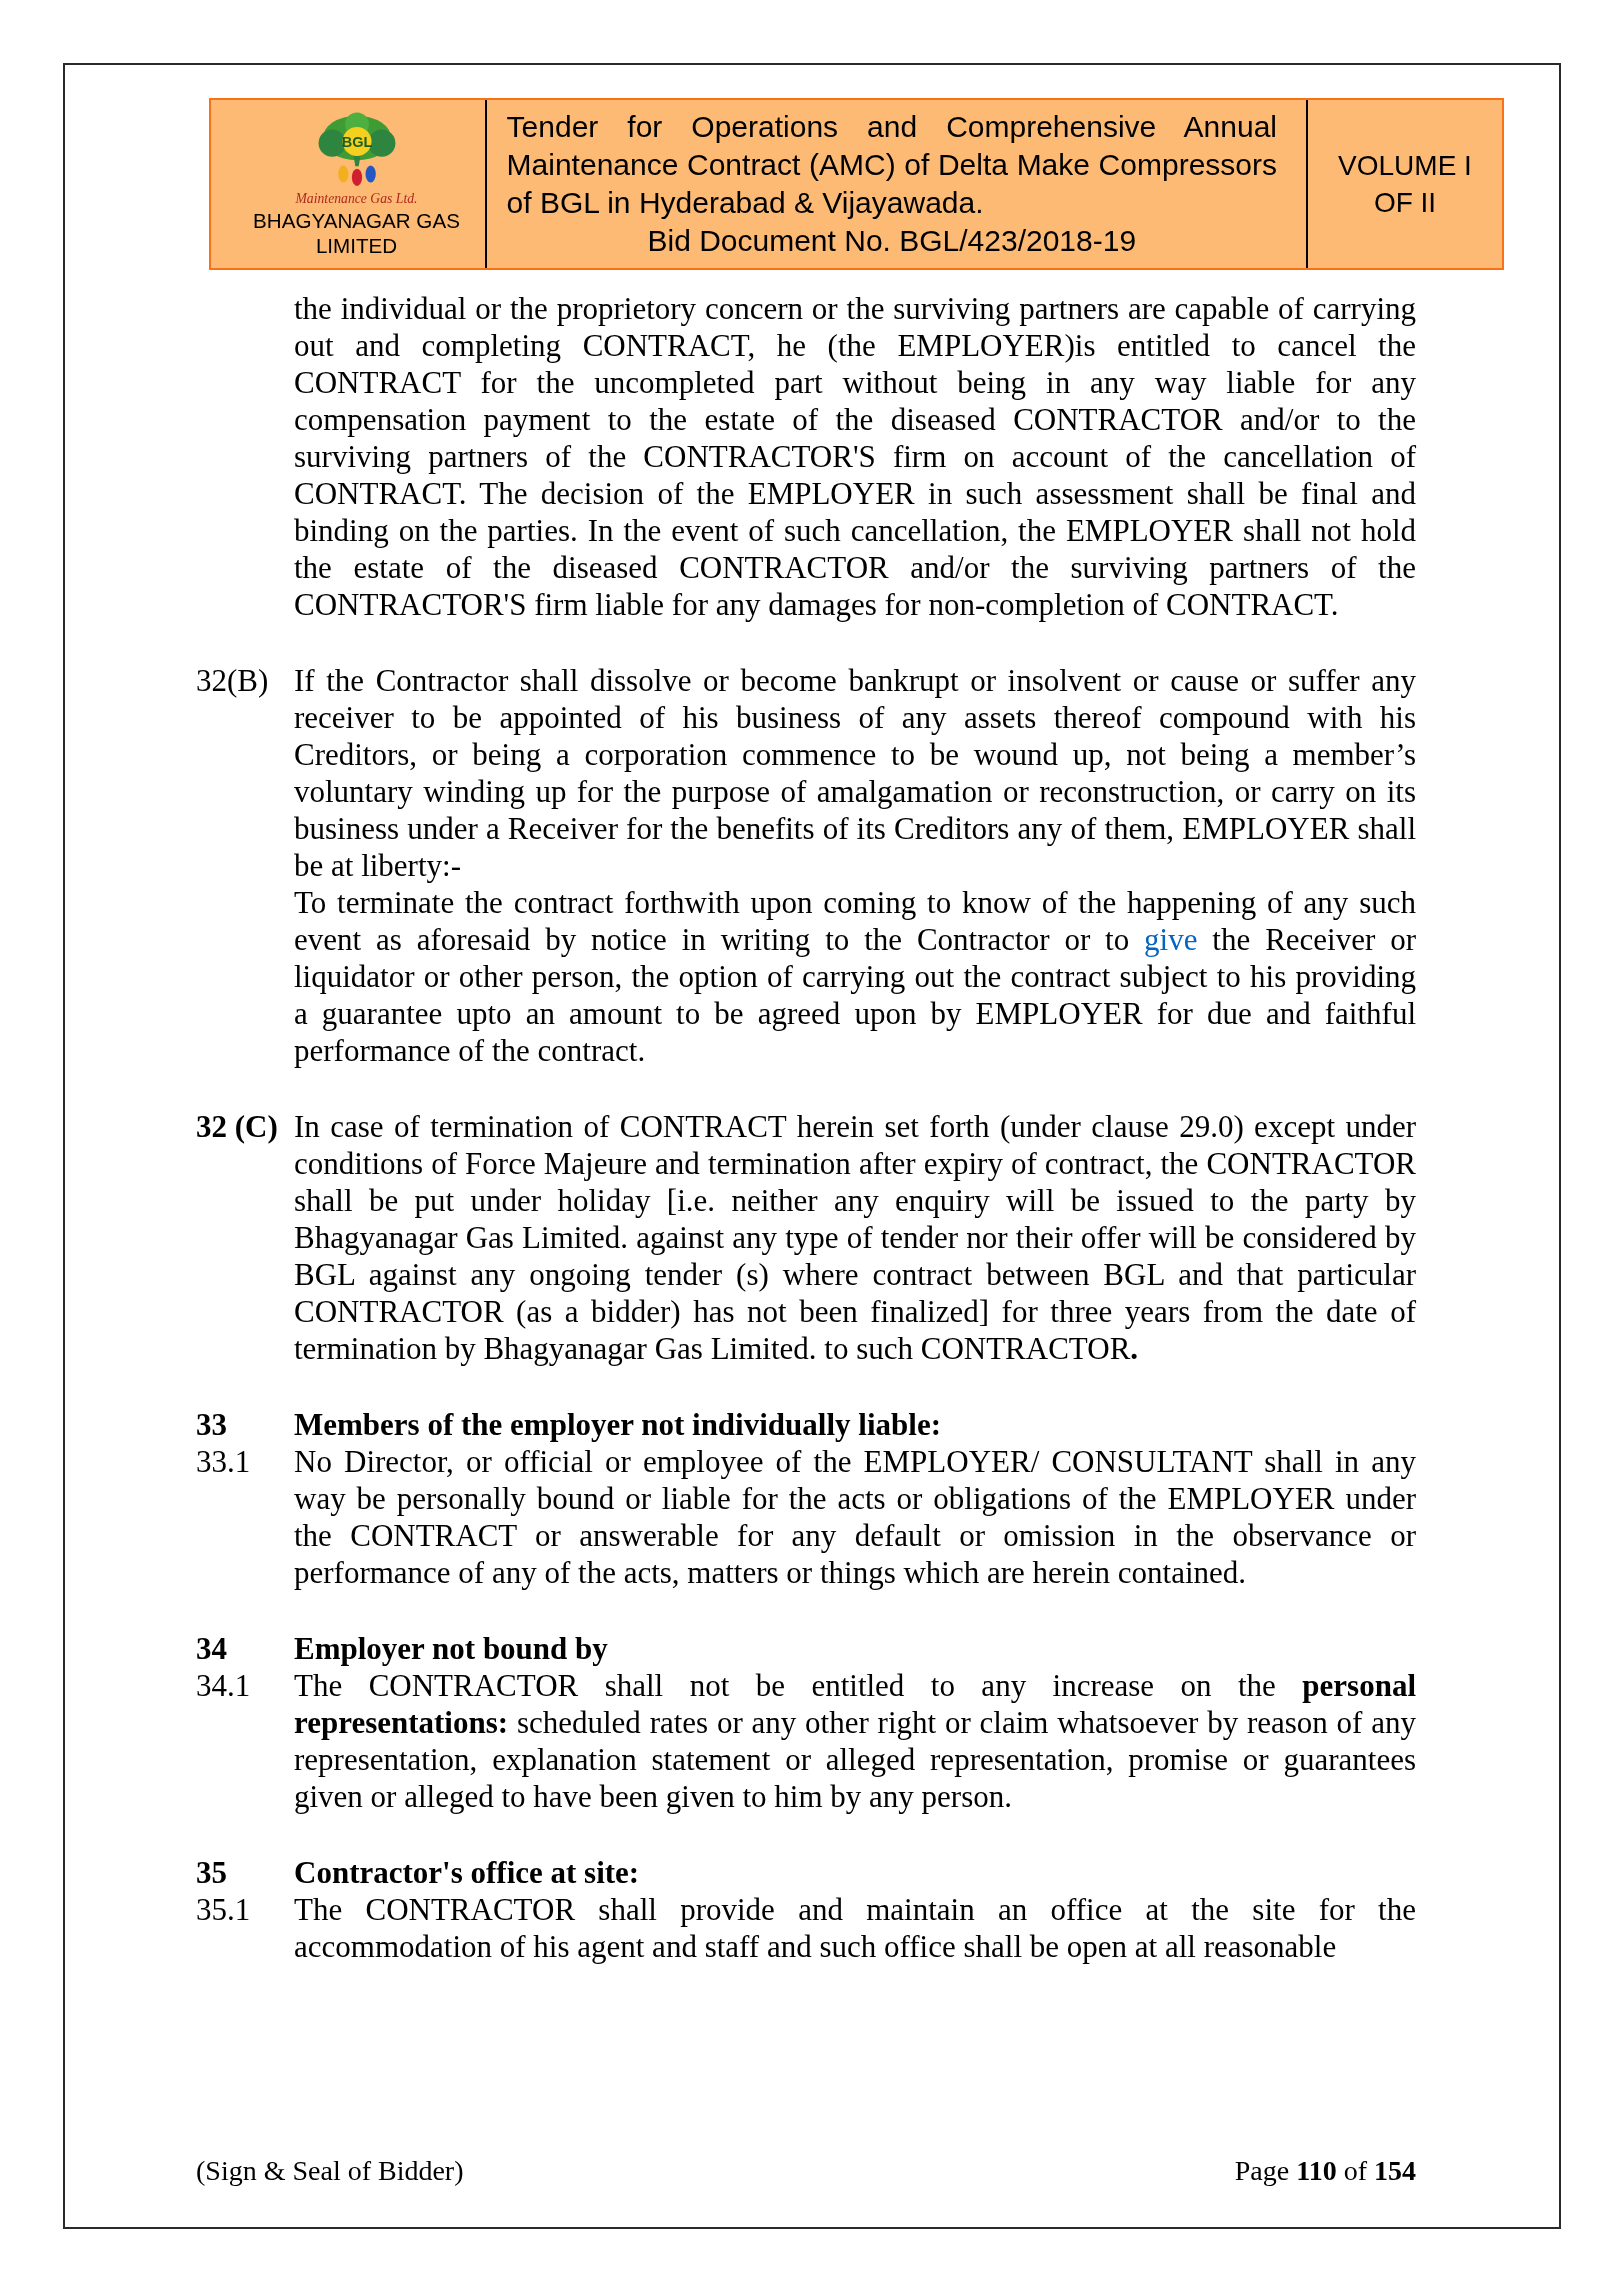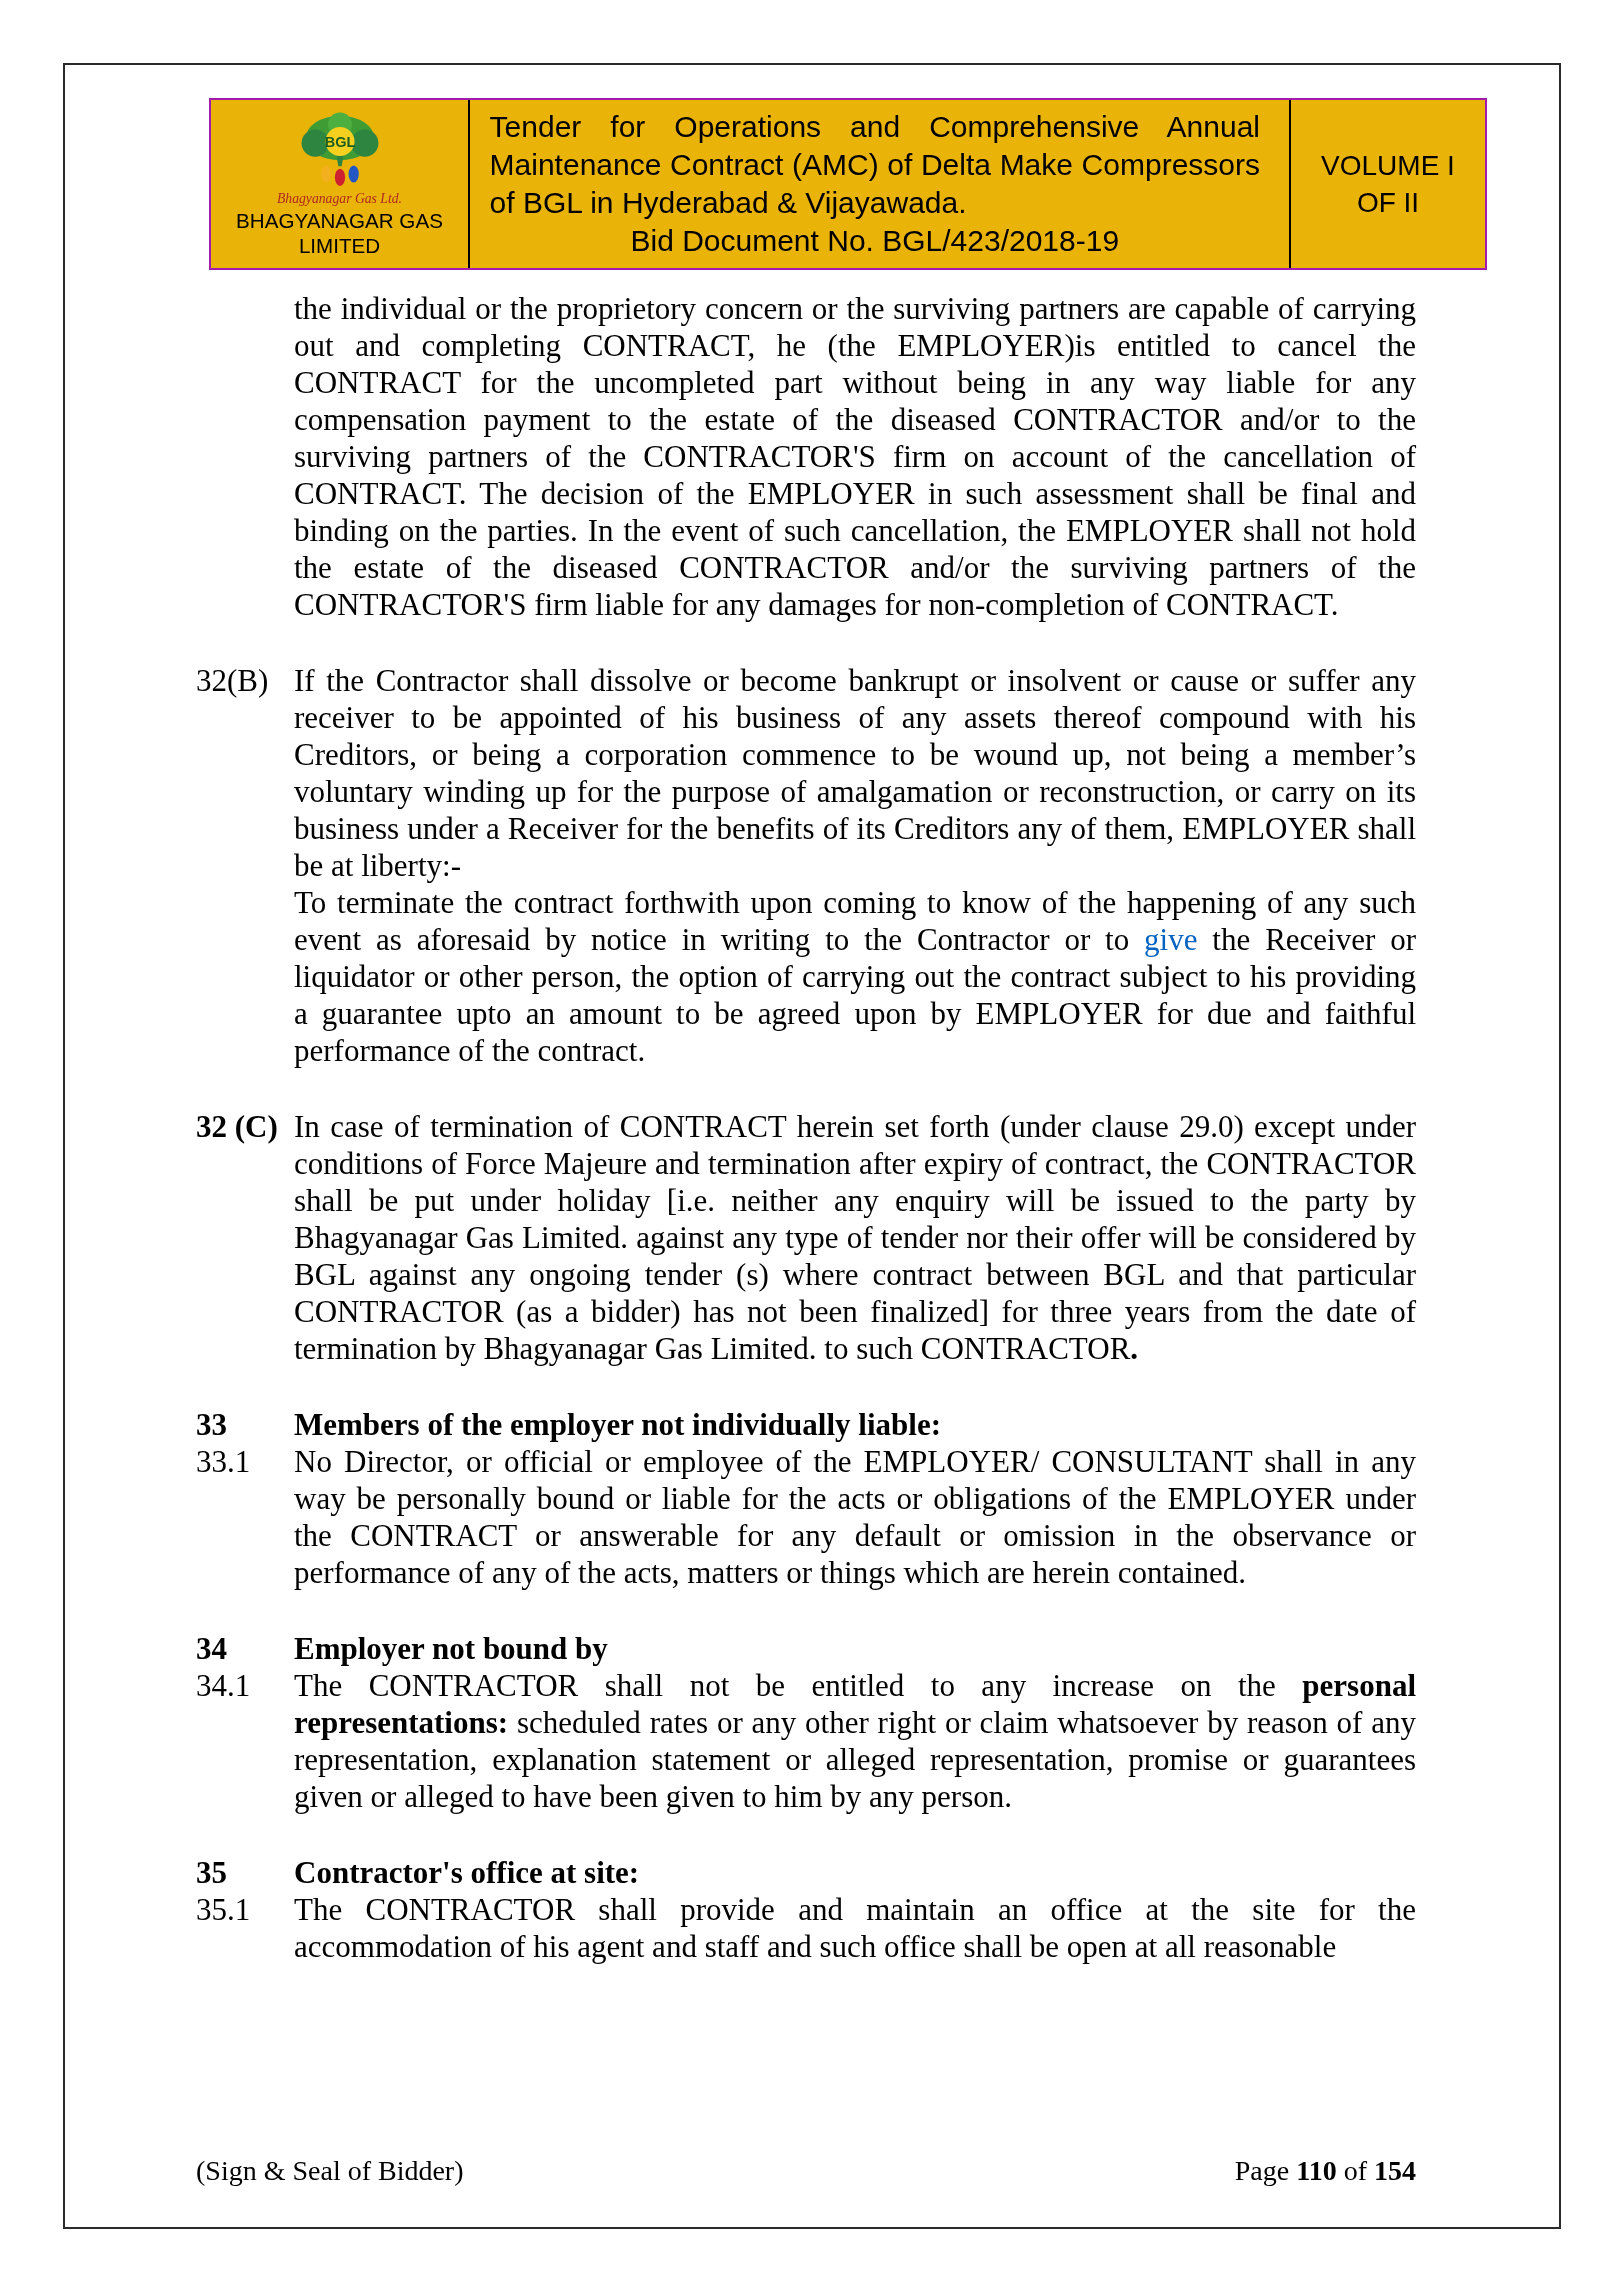--- a/index.html
+++ b/index.html
@@ -18,22 +18,23 @@
     width: 1494px; height: 2162px;
     border: 2px solid #2a2a2a;
   }
   
   .header {
     position: absolute;
     left: 209px; top: 98px;
     width: 1274px;
     display: grid;
     grid-template-columns: 257px 1fr 196px;
-    border: 2px solid #a21caf;
-    background: #eab308;
+    border: 2px solid #f97316;
+    background: #fdba74;
+    padding-left: 17px;
   }
   .cell { border-left: 2px solid #000; padding: 7.8px 9.8px; }
   .cell:first-child { border-left: none; }
   .logo-cell {
     display: flex; flex-direction: column;
     align-items: center; justify-content: center;
     padding: 5.9px 5.9px;
   }
   .logo-caption {
     font-size: 13.7px; line-height: 16.7px;
@@ -96,21 +97,21 @@
         <circle cx="34" cy="40" r="16" fill="#2e8540"></circle>
         <circle cx="92" cy="40" r="16" fill="#2e8540"></circle>
         <circle cx="63" cy="18" r="14" fill="#4caf3f"></circle>
         <circle cx="63" cy="38" r="17" fill="#f5d01f"></circle>
         <text x="63" y="45" text-anchor="middle" font-family="Liberation Sans, sans-serif" font-size="17" font-weight="bold" fill="#1b5e20">BGL</text>
         <path d="M59 55 L67 55 L65 67 L61 67 Z" fill="#2e8540"></path>
         <ellipse cx="47" cy="76" rx="6" ry="10" fill="#f2b01e"></ellipse>
         <ellipse cx="63" cy="80" rx="6" ry="10" fill="#cf2030"></ellipse>
         <ellipse cx="79" cy="76" rx="6" ry="10" fill="#2257c4"></ellipse>
       </svg>
-      <div class="logo-caption">Bhagyanagar Gas Ltd.</div>
+      <div class="logo-caption">Maintenance Gas Ltd.</div>
       <div class="org-name">BHAGYANAGAR GAS LIMITED</div>
     </div>
     <div class="cell title-cell">
       <div class="tender-title">Tender for Operations and Comprehensive Annual Maintenance Contract (AMC) of Delta Make Compressors of BGL in Hyderabad &amp; Vijayawada.</div>
       <div class="bid-doc">Bid Document No. BGL/423/2018-19</div>
     </div>
     <div class="cell volume-cell">
       <div>VOLUME I</div>
       <div>OF II</div>
     </div>

